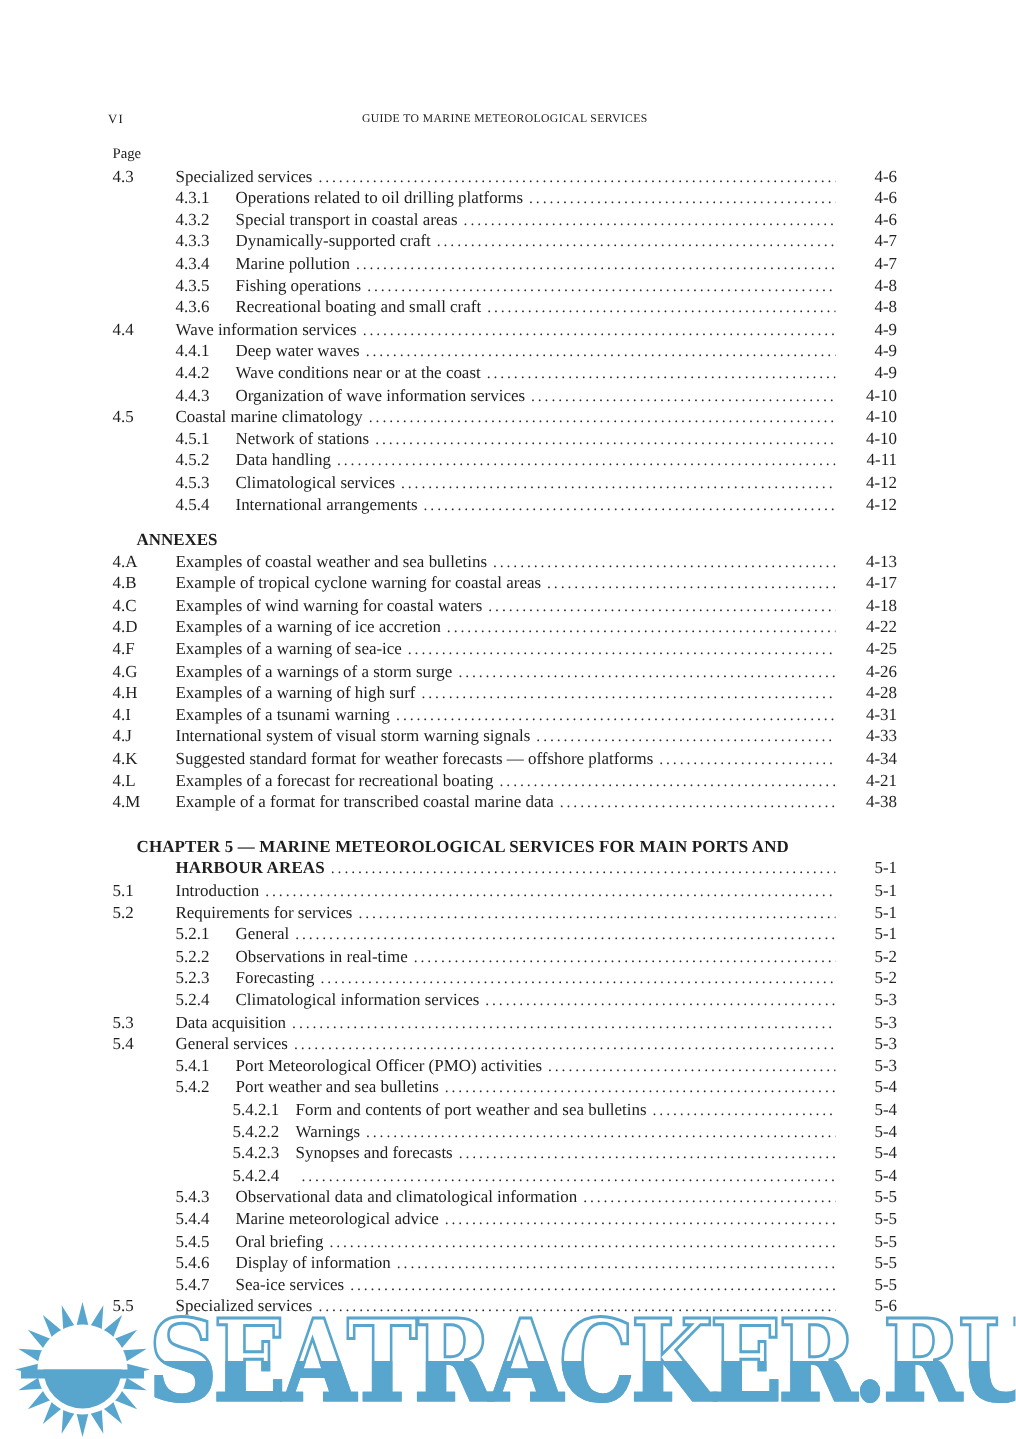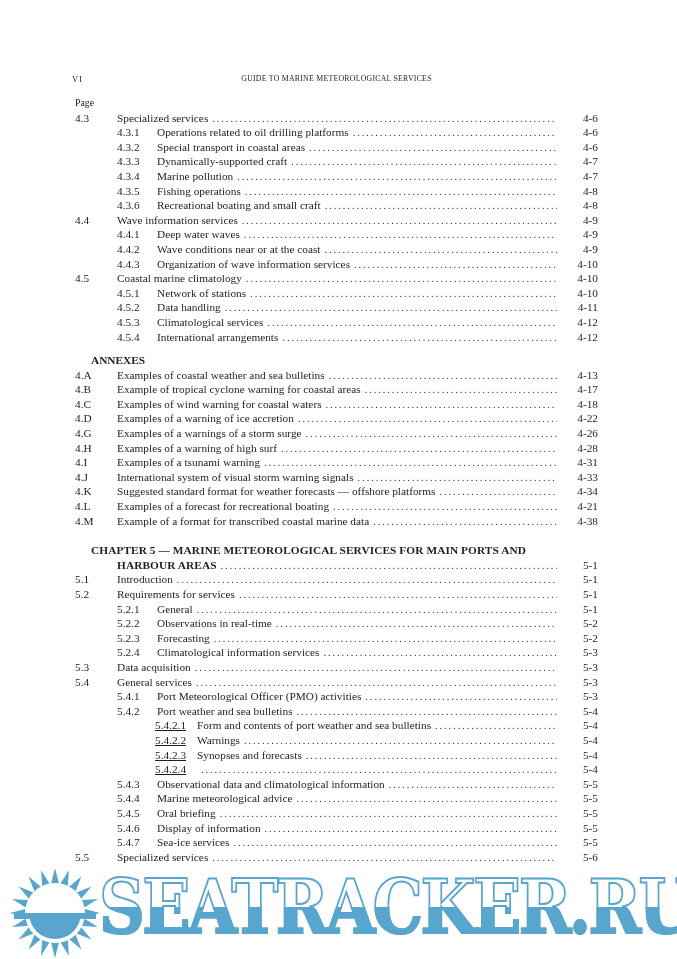--- a/index.html
+++ b/index.html
@@ -18,21 +18,21 @@
 
   
   .page-label { margin-top:11px; height:14.6px; line-height:14.6px;
     text-align:left; font-size:9.8px; }
 
   
   .row { display:flex; align-items:baseline; height:14.6px; line-height:14.6px; font-size:11.3px; }
   .row .num { flex:0 0 auto; }
   .lv1 .num { width:42px; }
   .lv2 { padding-left:42px; } .lv2 .num { width:40px; }
-  .lv3 { padding-left:80px; } .lv3 .num { width:42px;text-decoration:underline; }
+  .lv3 { padding-left:80px; } .lv3 .num { width:42px; }
   .title { white-space:nowrap; flex:0 0 auto; }
   .leader { flex:1 1 auto; overflow:hidden; white-space:nowrap;
     margin:0 11px 0 4px; letter-spacing:1.9px; color:#2b2b2b; font-size:10.5px; }
   .leader::after { content:"...................................................................................................................................................................................................."; }
   .pg { flex:0 0 30px; text-align:right; }
 
   .sec-heading { font-weight:bold; font-size:11.3px; height:14.6px; line-height:14.6px; margin:9px 0 0 16px; }
   .ch5-line1 { margin-top:15px; letter-spacing:0.1px; }
   .runover .title { font-weight:bold; letter-spacing:0.1px; }
 
@@ -185,20 +185,26 @@
     <span class="leader"></span>
     <span class="pg">4-18</span>
   </div>
       <div class="row lv1">
     <span class="num">4.D</span>
     <span class="title">Examples of a warning of ice accretion</span>
     <span class="leader"></span>
     <span class="pg">4-22</span>
   </div>
       <div class="row lv1">
+    <span class="num">4.F</span>
+    <span class="title">Examples of a warning of sea-ice</span>
+    <span class="leader"></span>
+    <span class="pg">4-25</span>
+  </div>
+      <div class="row lv1">
     <span class="num">4.G</span>
     <span class="title">Examples of a warnings of a storm surge</span>
     <span class="leader"></span>
     <span class="pg">4-26</span>
   </div>
       <div class="row lv1">
     <span class="num">4.H</span>
     <span class="title">Examples of a warning of high surf</span>
     <span class="leader"></span>
     <span class="pg">4-28</span>

